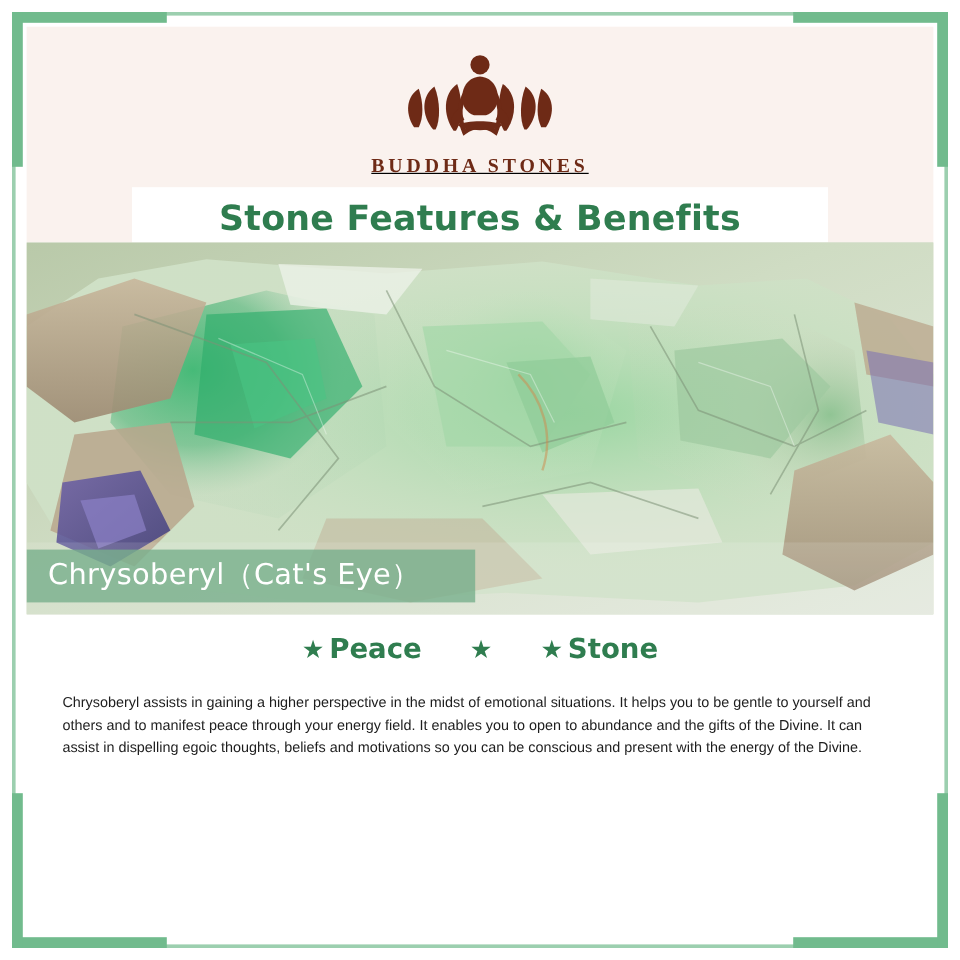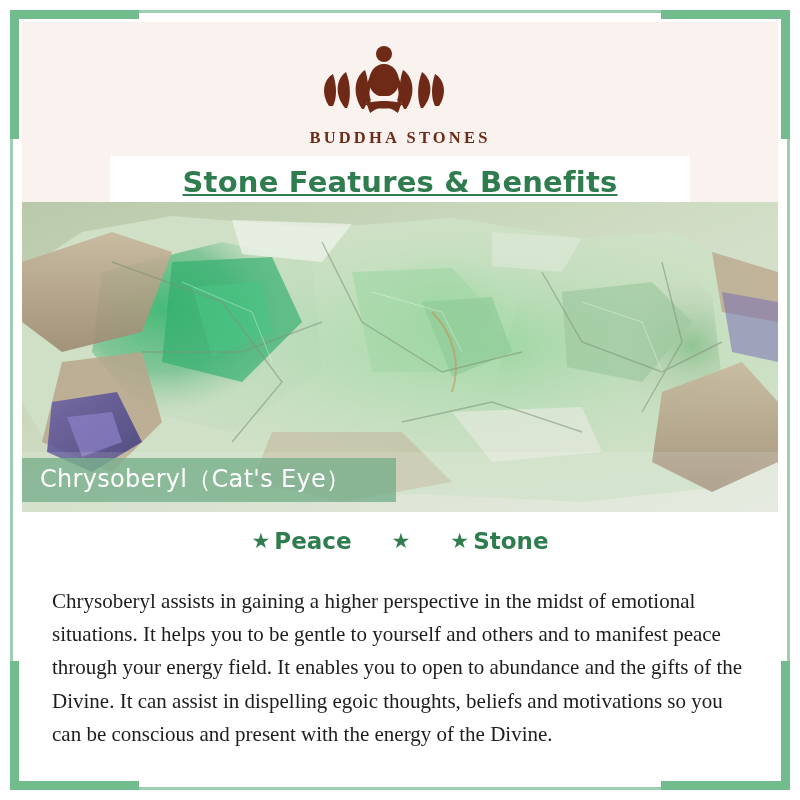--- a/index.html
+++ b/index.html
@@ -63,21 +63,22 @@
     background: #faf2ee;
     display: flex;
     flex-direction: column;
     align-items: center;
     padding-top: 12px;
     box-sizing: border-box;
   }
   .logo-wrap {
     display: flex;
     flex-direction: column;
-    align-items: flex-start;
+    align-items: center;
+    text-decoration: underline;
   }
   .logo-mark {
     width: 150px;
     height: 92px;
     display: block;
   }
   .brand-name {
     margin-top: 2px;
     font-size: 16.5px;
     letter-spacing: 3.2px;
@@ -98,21 +99,20 @@
     align-items: center;
     justify-content: center;
   }
   .title-band h1 {
     margin: 0;
     font-size: 29px;
     font-weight: 700;
     color: #2f7d4f;
     letter-spacing: 0.2px;
     font-family: "DejaVu Sans", sans-serif;
-    text-decoration: underline;
   }
 
   
   .hero {
     position: relative;
     height: 310px;
     overflow: hidden;
     background: #c9d5bb;
   }
   .hero-canvas {
@@ -153,24 +153,24 @@
   }
   .benefit .star {
     color: #2f7d4f;
     font-size: 21px;
     line-height: 1;
   }
 
   
   .description {
     padding: 4px 30px 0 30px;
-    font-size: 21px;
+    font-size: 12px;
     line-height: 1.58;
     color: #1d1d1d;
-    font-family: Liberation Serif, serif;
+    font-family: Liberation Sans, sans-serif;
     text-align: left;
   }
 
   
   .spacer { height: 40px; }
 </style>
 </head>
 <body>
 
 <div class="page">

